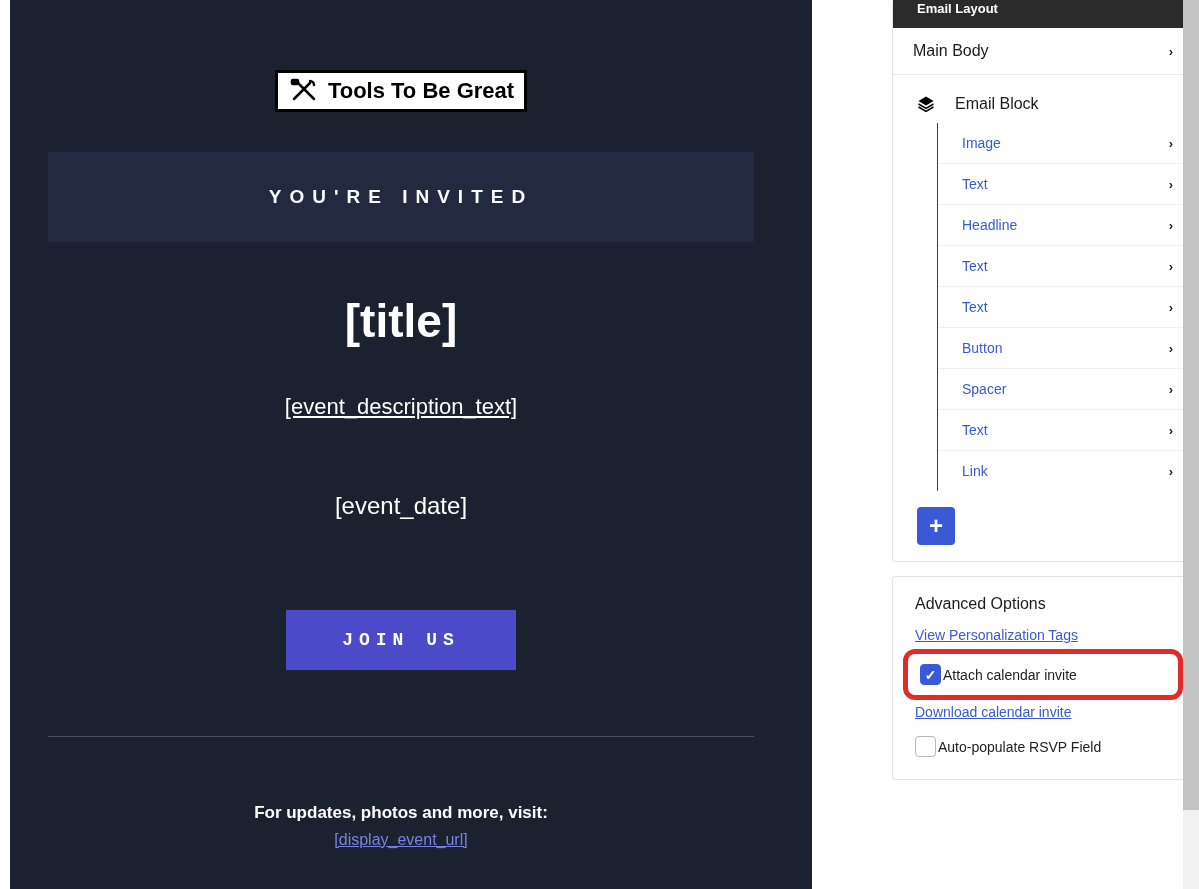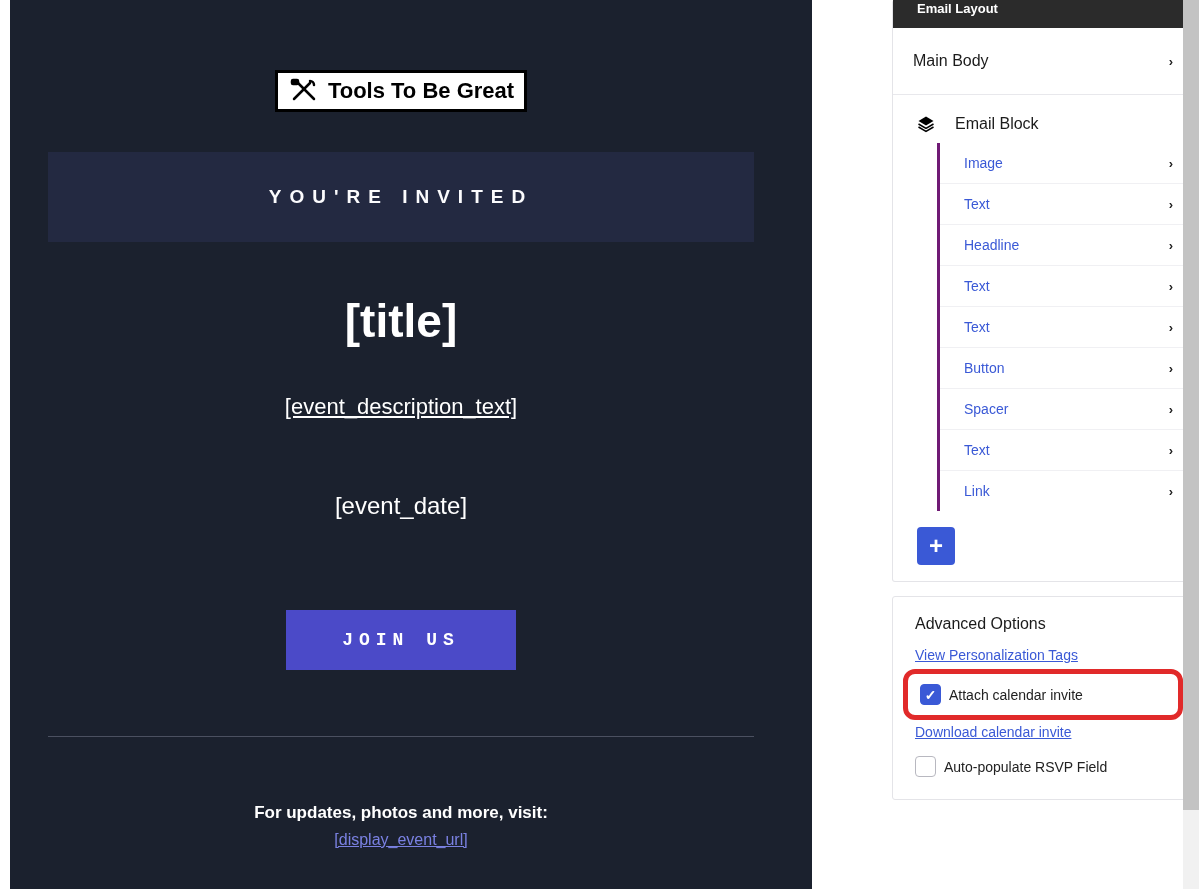--- a/index.html
+++ b/index.html
@@ -137,36 +137,36 @@
     background: #2b2b2b;
     color: #fff;
     font-weight: 600;
     font-size: 13px;
     padding: 1px 24px 12px 24px;
   }
   .main-body-row {
     display: flex;
     align-items: center;
     justify-content: space-between;
-    padding: 24px 20px;
+    padding: 14px 20px;
     font-size: 16px;
     color: #1b1b1b;
     border-bottom: 1px solid #e8e8ec;
   }
   .block-header {
     display: flex;
     align-items: center;
     gap: 20px;
     padding: 20px 24px 10px 24px;
     font-size: 16px;
     color: #1b1b1b;
   }
   .layers-icon { width:18px; height:18px; }
   .block-list {
-    border-left: 3px solid #701a75;
+    border-left: 1px solid #701a75;
     margin-left: 44px;
   }
   .block-item {
     display: flex;
     justify-content: space-between;
     align-items: center;
     padding: 12px 20px 12px 24px;
     font-size: 14px;
     color: #3a59d6;
     border-bottom: 1px solid #f0f0f3;
@@ -224,21 +224,21 @@
   }
   .highlight-box {
     border: 5px solid #e12a2a;
     border-radius: 12px;
     padding: 10px 12px;
     margin: 6px -12px 6px -12px;
   }
   .cb-row {
     display: flex;
     align-items: center;
-    gap: 8px;
+    gap: 2px;
     font-size: 14px;
     color: #222;
   }
   .cb {
     width: 21px;
     height: 21px;
     border: 1.5px solid #b8b8c0;
     border-radius: 4px;
     display: inline-flex;
     align-items: center;

